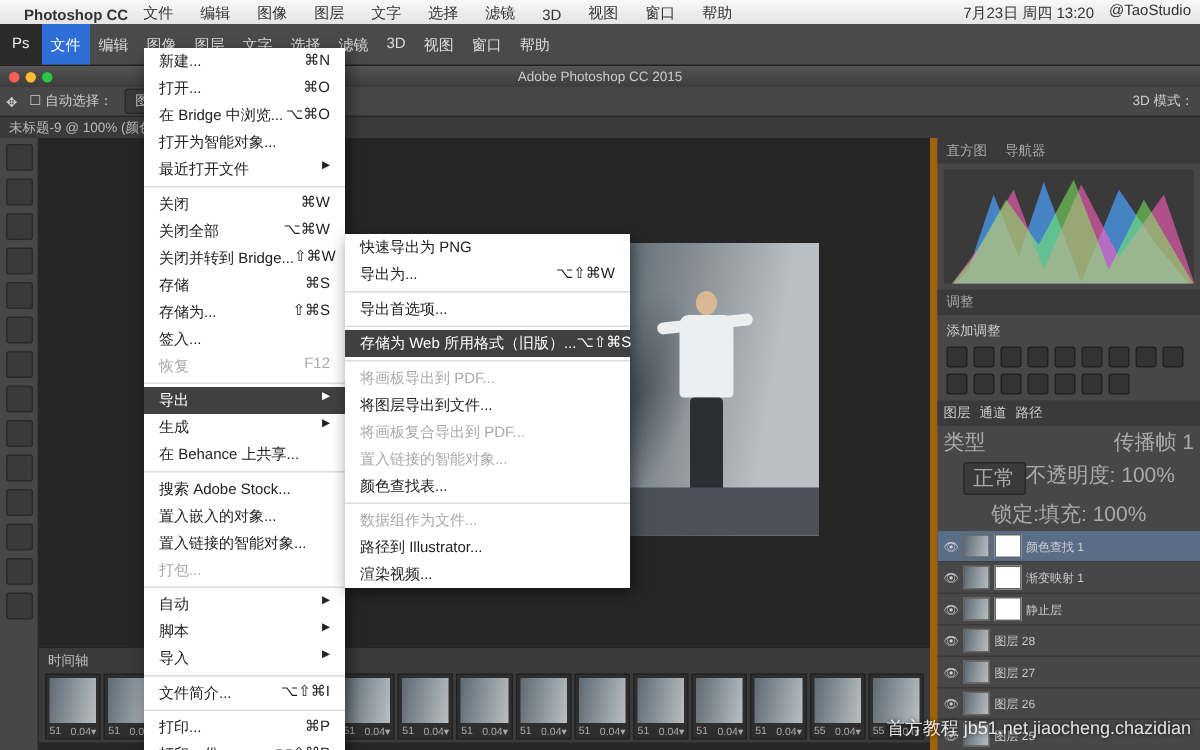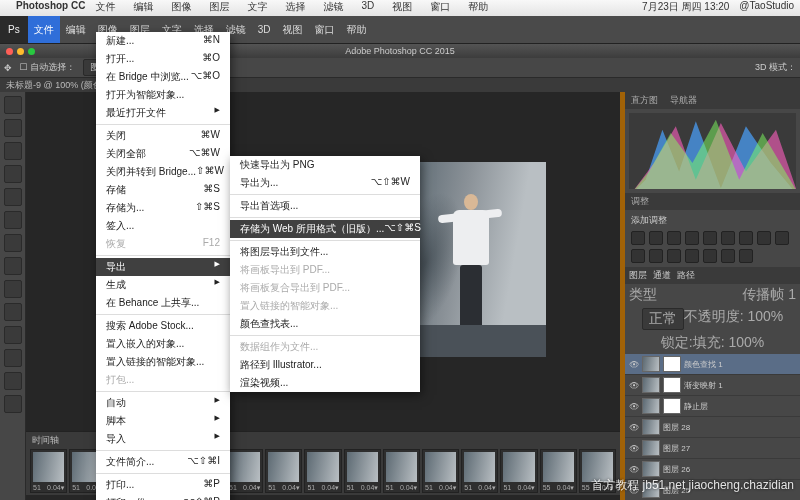--- a/index.html
+++ b/index.html
@@ -1,17 +1,17 @@
 <!DOCTYPE html>
 <html><head>
 <meta charset="utf-8">
 <style>
 *{margin:0;padding:0;box-sizing:border-box;font-family:"Helvetica Neue",Arial,sans-serif;user-select:none}
 body{background:#323232;width:800px;height:500px;overflow:hidden;font-size:10px;color:#ccc;position:relative}
-.mac-bar{height:16px;background:linear-gradient(#f8f8f8,#e4e4e4);display:flex;align-items:flex-start;padding:0 6px;color:#333;font-size:10px;gap:10px}
+.mac-bar{height:16px;background:linear-gradient(#f8f8f8,#e4e4e4);display:flex;align-items:flex-end;padding:0 6px;color:#333;font-size:10px;gap:10px}
 .mac-bar .right{margin-left:auto;display:flex;gap:10px}
 .app-menu{height:28px;background:#4a4a4a;border-bottom:1px solid #222;display:flex;align-items:center;font-size:10px}
 .app-menu .brand{background:#2a2a2a;padding:0 8px;height:100%;display:flex;align-items:center;color:#eee}
 .app-menu .mi{padding:0 6px;color:#ddd;height:100%;display:flex;align-items:center}
 .app-menu .mi.open{background:#2f6ed9;color:#fff}
 .titlebar{height:14px;background:linear-gradient(#545454,#3c3c3c);display:flex;align-items:center;justify-content:center;color:#ccc;font-size:9px;position:relative}
 .tl-dots{position:absolute;left:6px;display:flex;gap:4px}
 .tl-dots span{width:7px;height:7px;border-radius:50%}
 .option-bar{height:20px;background:#474747;border-bottom:1px solid #2a2a2a;display:flex;align-items:center;padding:0 4px;gap:8px;font-size:9px}
 .btnish{background:#3a3a3a;border:1px solid #2a2a2a;padding:1px 6px;border-radius:2px}
@@ -494,28 +494,28 @@
     <div class="row">
       <span>导出首选项...</span>
       <span></span>
     </div>
     <hr>
     <div class="row hl">
       <span>存储为 Web 所用格式（旧版）...</span>
       <span>⌥⇧⌘S</span>
     </div>
     <hr>
-    <div class="row">
-      <span>将图层导出到文件...</span>
-      <span></span>
-    </div>
     <div class="row dis">
       <span>将画板导出到 PDF...</span>
       <span></span>
     </div>
+    <div class="row">
+      <span>将图层导出到文件...</span>
+      <span></span>
+    </div>
     <div class="row dis">
       <span>将画板复合导出到 PDF...</span>
       <span></span>
     </div>
     <div class="row dis">
       <span>置入链接的智能对象...</span>
       <span></span>
     </div>
     <div class="row">
       <span>颜色查找表...</span>

